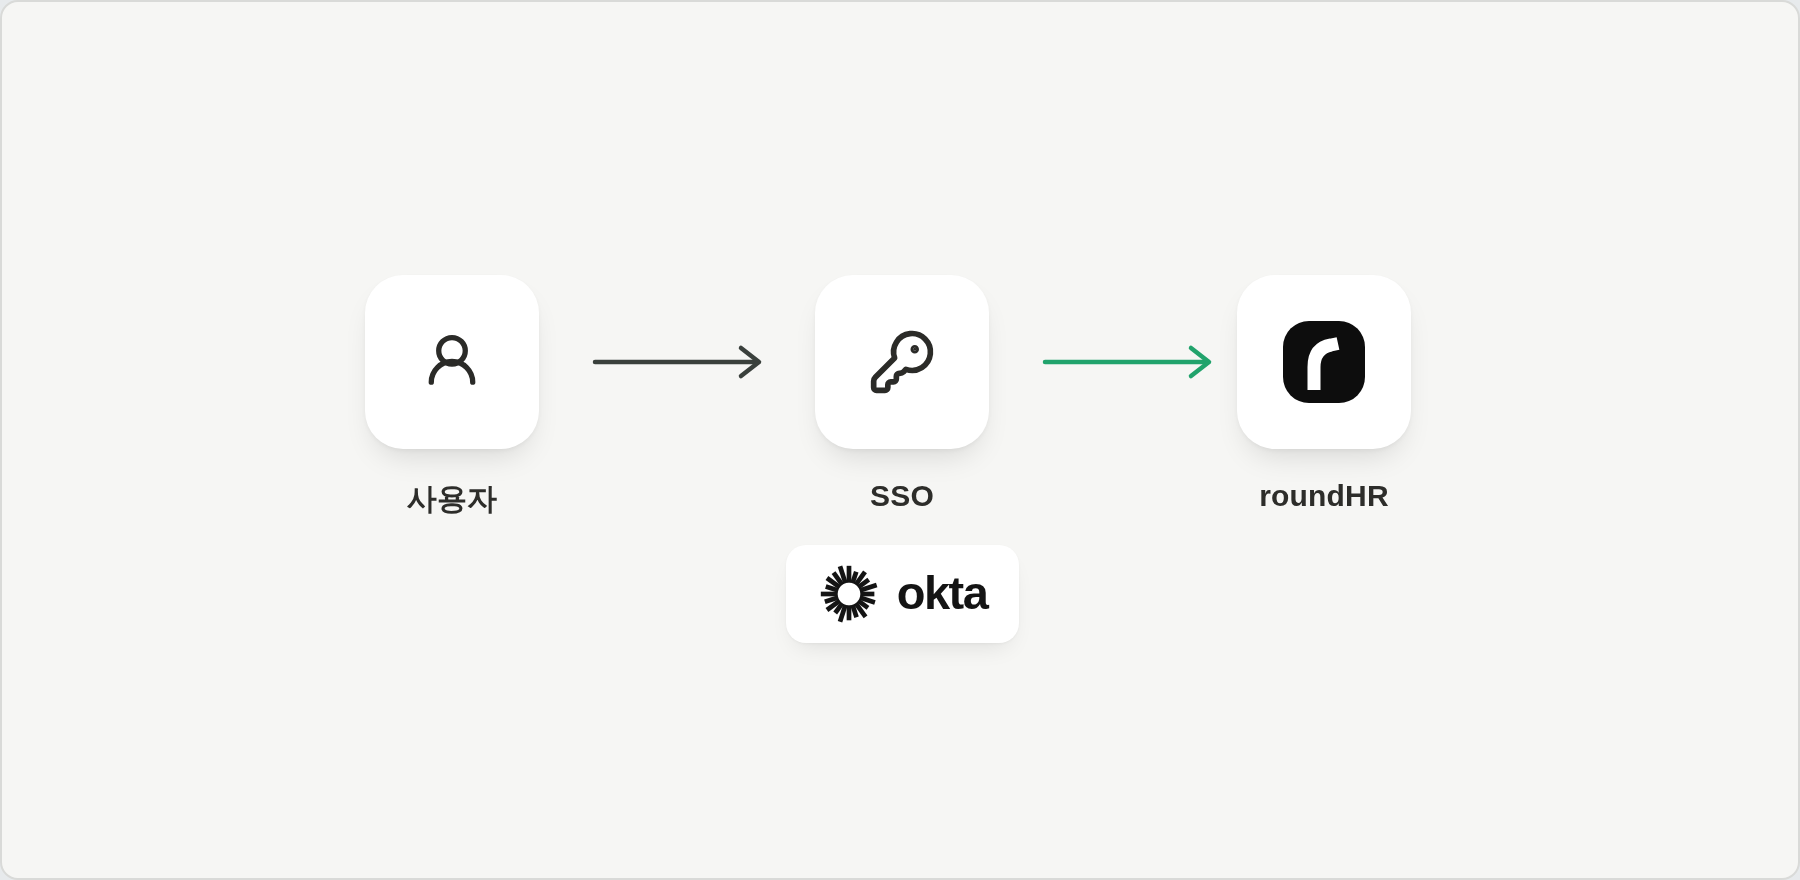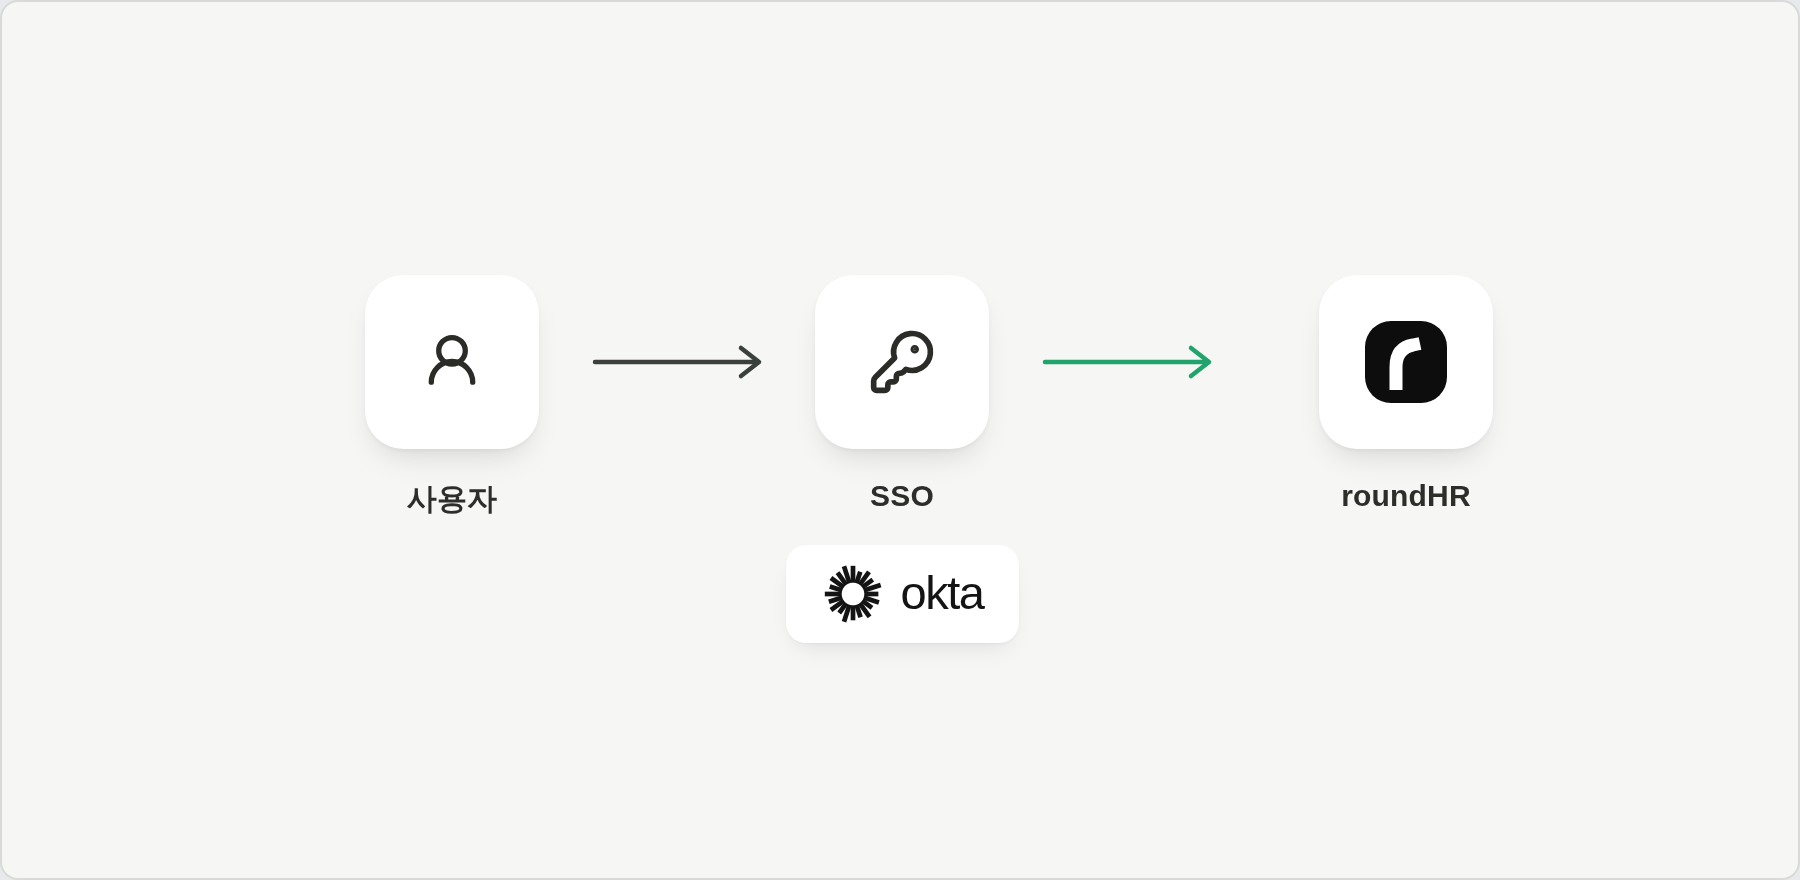--- a/index.html
+++ b/index.html
@@ -24,21 +24,21 @@
     pointer-events: none;
   }
   .node {
     position: absolute;
     top: 273px;
     width: 240px;
     text-align: center;
   }
   .node-user    { left: 330px; }
   .node-sso     { left: 780px; }
-  .node-roundhr { left: 1284px; }
+  .node-roundhr { left: 1202px; }
   .card {
     width: 174px; height: 174px;
     margin: 0 auto;
     background: #ffffff;
     border-radius: 38px;
     box-shadow: 0 2px 4px rgba(0,0,0,0.04), 0 16px 30px -10px rgba(0,0,0,0.13);
     display: flex; align-items: center; justify-content: center;
   }
   .node-label {
     margin-top: 30px;
@@ -60,21 +60,21 @@
     left: 784px; top: 543px;
     width: 233px; height: 98px;
     background: #ffffff;
     border-radius: 20px;
     box-shadow: 0 1px 3px rgba(0,0,0,0.04), 0 12px 24px -10px rgba(0,0,0,0.11);
     display: flex; align-items: center; justify-content: center;
     gap: 17px;
   }
   .okta-word {
     font-size: 47px;
-    font-weight: 400;
+    font-weight: 700;
     color: #141414;
     letter-spacing: -1.5px;
     line-height: 1;
     padding-bottom: 4px;
   }
 </style>
 </head>
 <body>
 
 <div class="frame">

